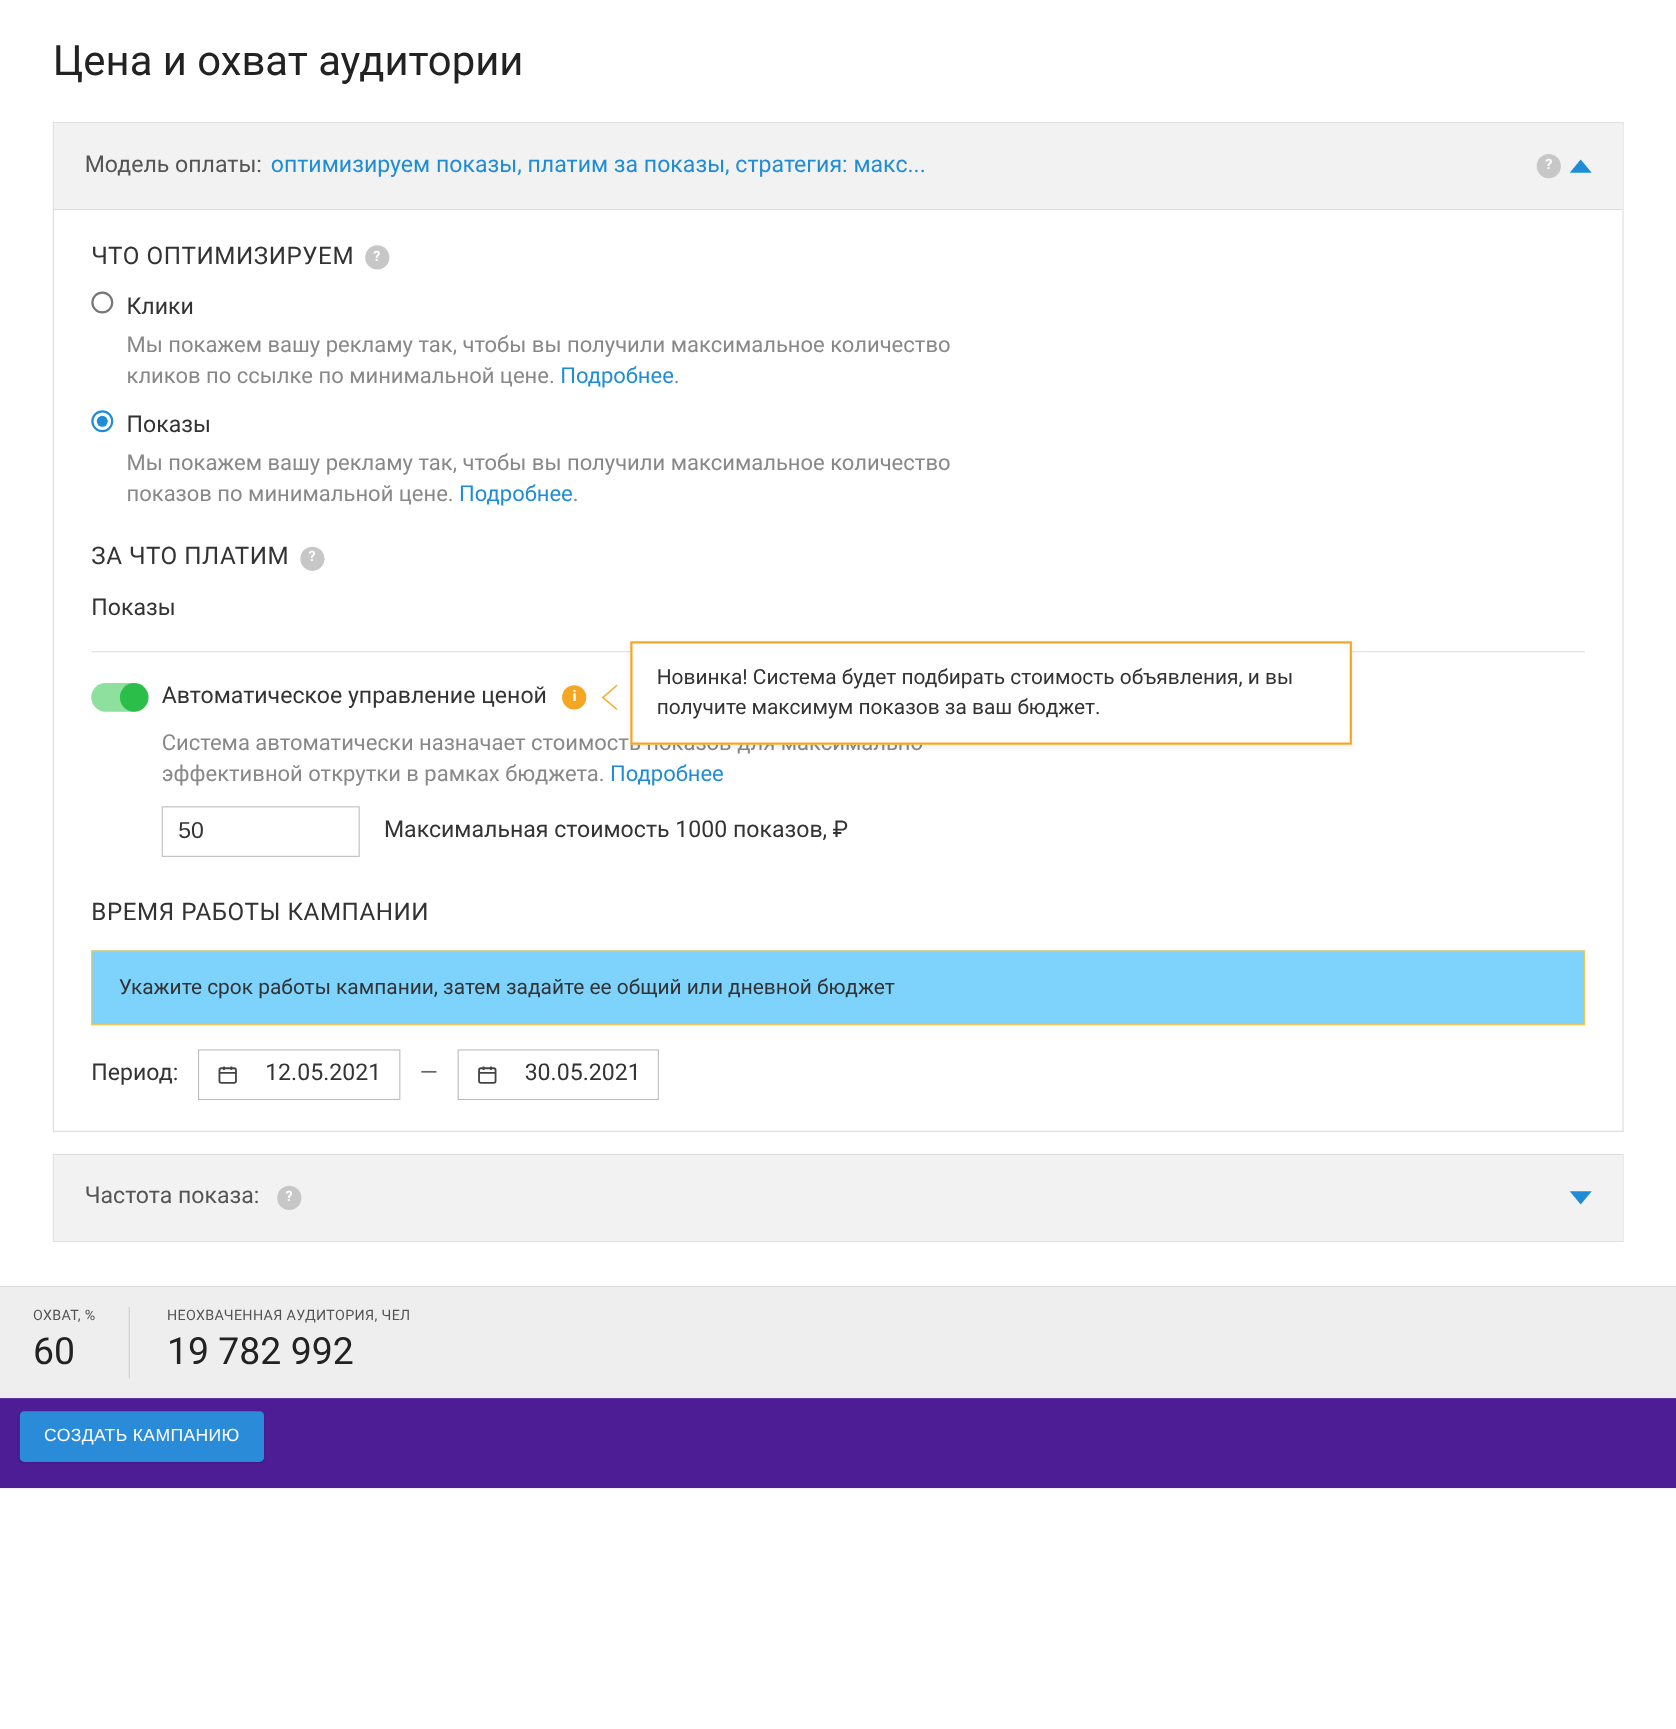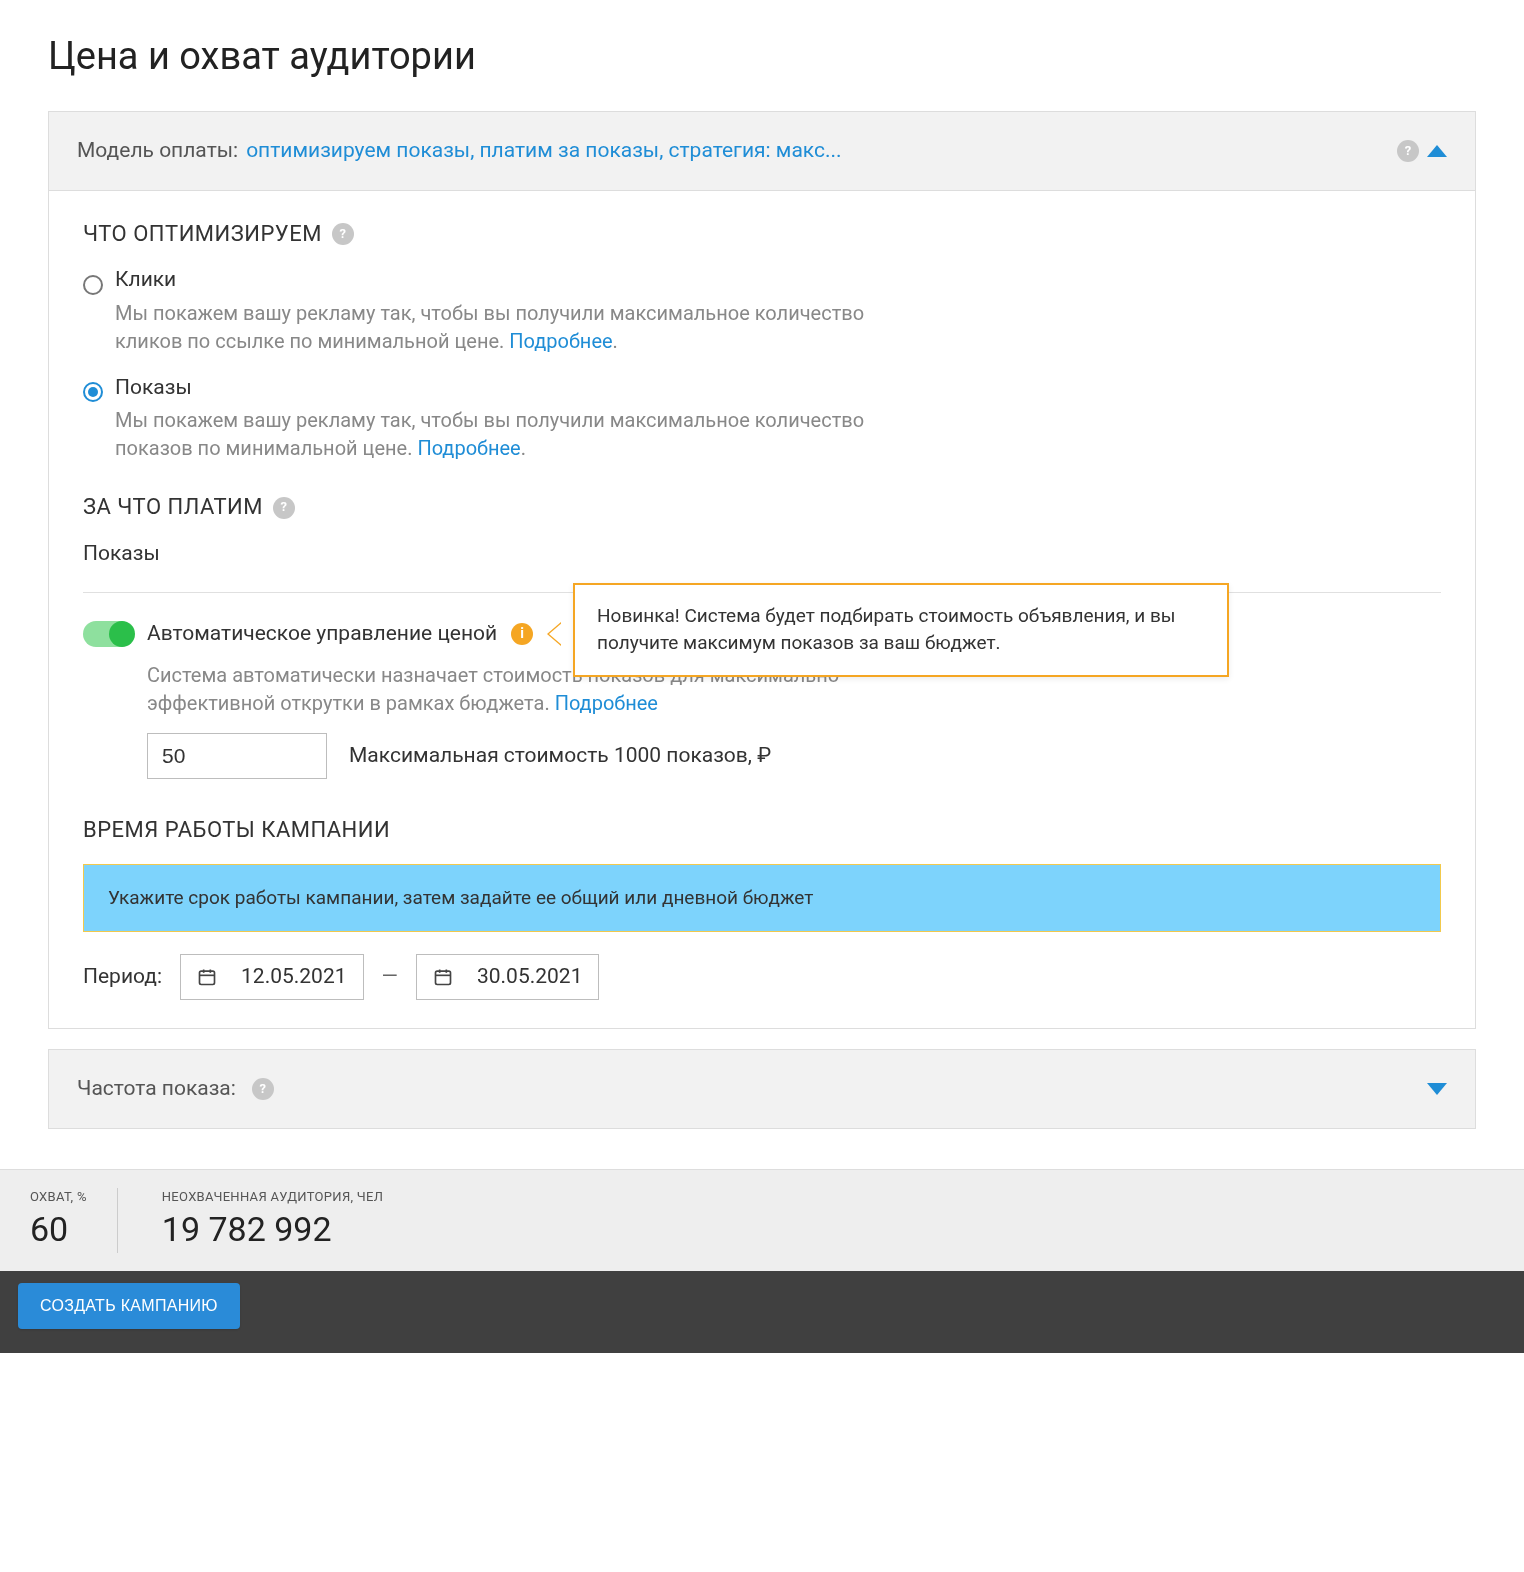--- a/index.html
+++ b/index.html
@@ -46,21 +46,21 @@
     flex-shrink: 0;
   }
   .caret-up { border-bottom: 12px solid #1f8dd6; }
   .caret-down { border-top: 12px solid #1f8dd6; }
   .panel-body { padding: 28px 34px; }
   .section-title {
     font-size: 22px; font-weight: 400; color: #333; letter-spacing: 0.5px;
     display: flex; align-items: center; gap: 10px; margin-bottom: 16px;
   }
   .radio-block { margin: 0 0 18px 0; }
-  .radio-row { display: flex; align-items: flex-end; gap: 12px; margin-bottom: 4px; }
+  .radio-row { display: flex; align-items: flex-start; gap: 12px; margin-bottom: 4px; }
   input[type=radio] {
     appearance: none; width: 20px; height: 20px; border: 2px solid #777;
     border-radius: 50%; position: relative; cursor: pointer; flex-shrink: 0;
   }
   input[type=radio]:checked {
     border-color: #1f8dd6;
   }
   input[type=radio]:checked::after {
     content: ""; position: absolute; top: 50%; left: 50%;
     transform: translate(-50%,-50%); width: 10px; height: 10px;
@@ -115,27 +115,27 @@
     border: 1px solid #bdbdbd; height: 46px; padding: 0 16px; background: #fff;
     cursor: pointer;
   }
   .date-dash { color: #666; }
   .cal-icon { width: 20px; height: 20px; display: inline-flex; align-items:center; justify-content:center; }
   .cal-icon svg { width: 20px; height: 20px; }
   .freq-panel .panel-header { border-bottom: none; }
 
   .footer-stats {
     background: #eee; border-top: 1px solid #ddd;
-    display: flex; padding: 18px 24px; gap: 14px; margin-top: 40px;
+    display: flex; padding: 18px 24px; gap: 4px; margin-top: 40px;
   }
   .stat { padding: 0 30px 0 6px; border-right: 1px solid #ccc; }
   .stat:last-child { border-right: none; padding-left: 30px; }
   .stat-label { font-size: 13px; color: #555; letter-spacing: 0.3px; }
   .stat-value { font-size: 34px; color: #222; }
-  .create-bar { background: #404040; padding: 12px 18px 24px 18px; }
+  .create-bar { background: #4c1d95; padding: 12px 18px 24px 18px; }
   .create-btn {
     background: #2a8bd8; color: #fff; border: none; border-radius: 4px;
     padding: 14px 22px; font-size: 16px; letter-spacing: 0.3px; cursor: pointer;
     box-shadow: 0 1px 2px rgba(0,0,0,0.15);
   }
 </style>
 </head>
 <body>
 
 <div class="content">

